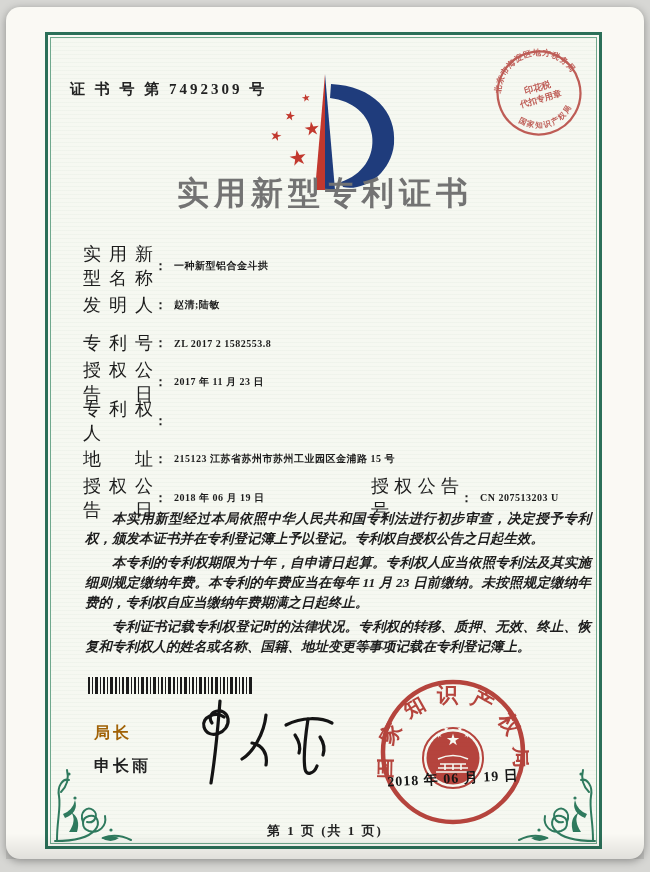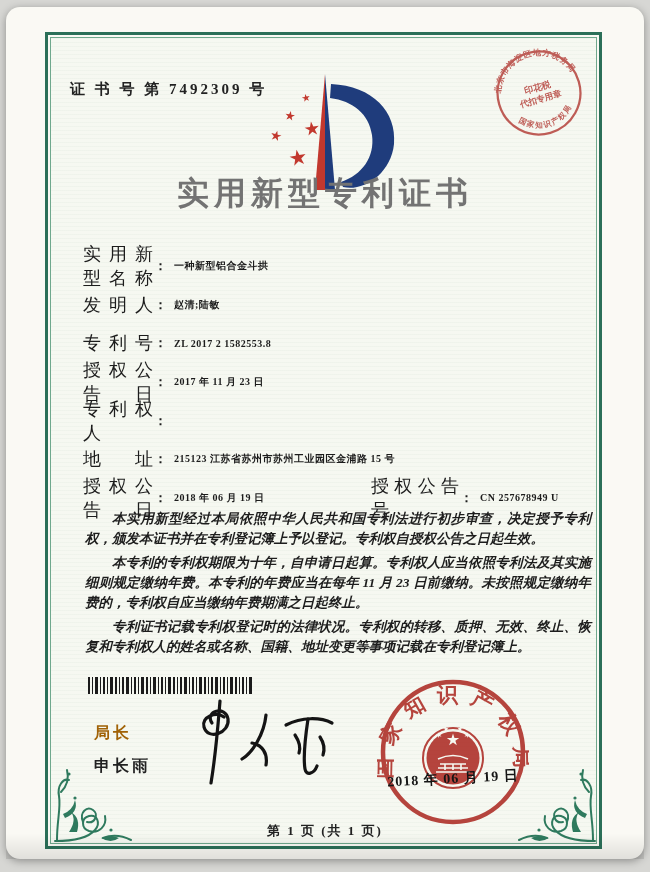--- a/index.html
+++ b/index.html
@@ -158,21 +158,21 @@
           <span class="fcolon">：</span>
           <span class="fvalue">215123 江苏省苏州市苏州工业园区金浦路 15 号</span>
       </div>
       <div class="frow">
         <span class="flabel">授权公告日</span>
           <span class="fcolon">：</span>
           <span class="fvalue">2018 年 06 月 19 日</span>
         <span class="g2">
           <span class="flabel">授权公告号</span>
             <span class="fcolon">：</span>
-            <span class="fvalue">CN 257678949 U</span>
+            <span class="fvalue">CN 207513203 U</span>
         </span>
       </div>
     </div>
 
     <div class="paras">
       <p>本实用新型经过本局依照中华人民共和国专利法进行初步审查，决定授予专利权，颁发本证书并在专利登记簿上予以登记。专利权自授权公告之日起生效。</p>
       <p>本专利的专利权期限为十年，自申请日起算。专利权人应当依照专利法及其实施细则规定缴纳年费。本专利的年费应当在每年 11 月 23 日前缴纳。未按照规定缴纳年费的，专利权自应当缴纳年费期满之日起终止。</p>
       <p>专利证书记载专利权登记时的法律状况。专利权的转移、质押、无效、终止、恢复和专利权人的姓名或名称、国籍、地址变更等事项记载在专利登记簿上。</p>
     </div>
 

